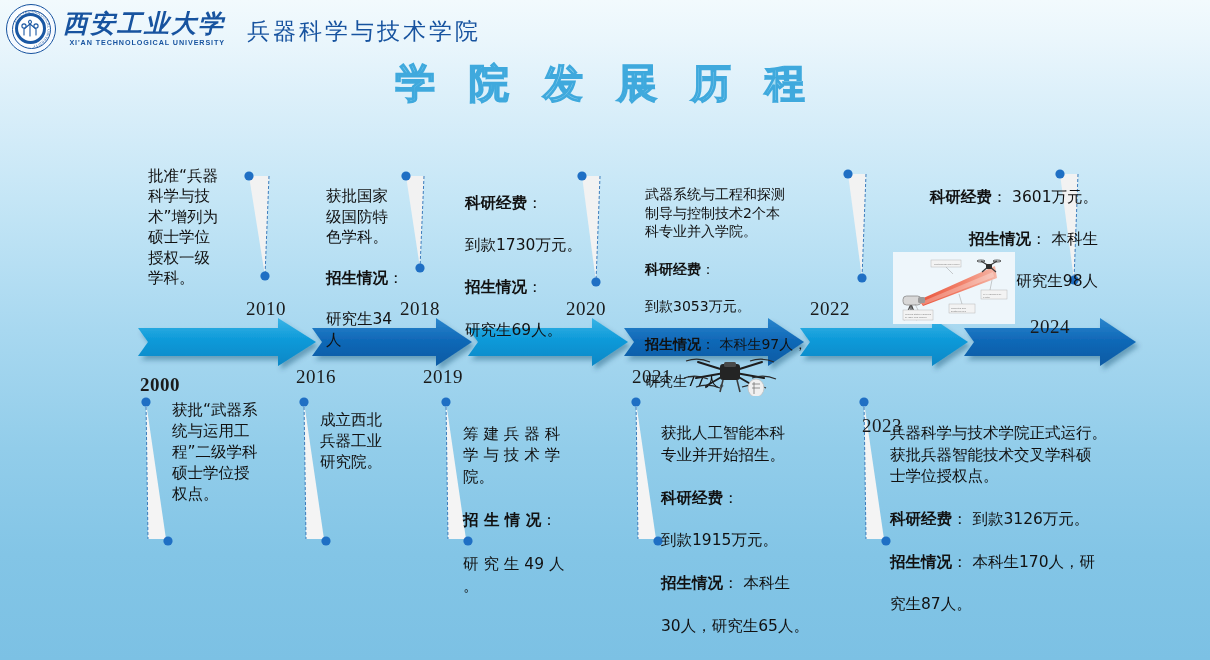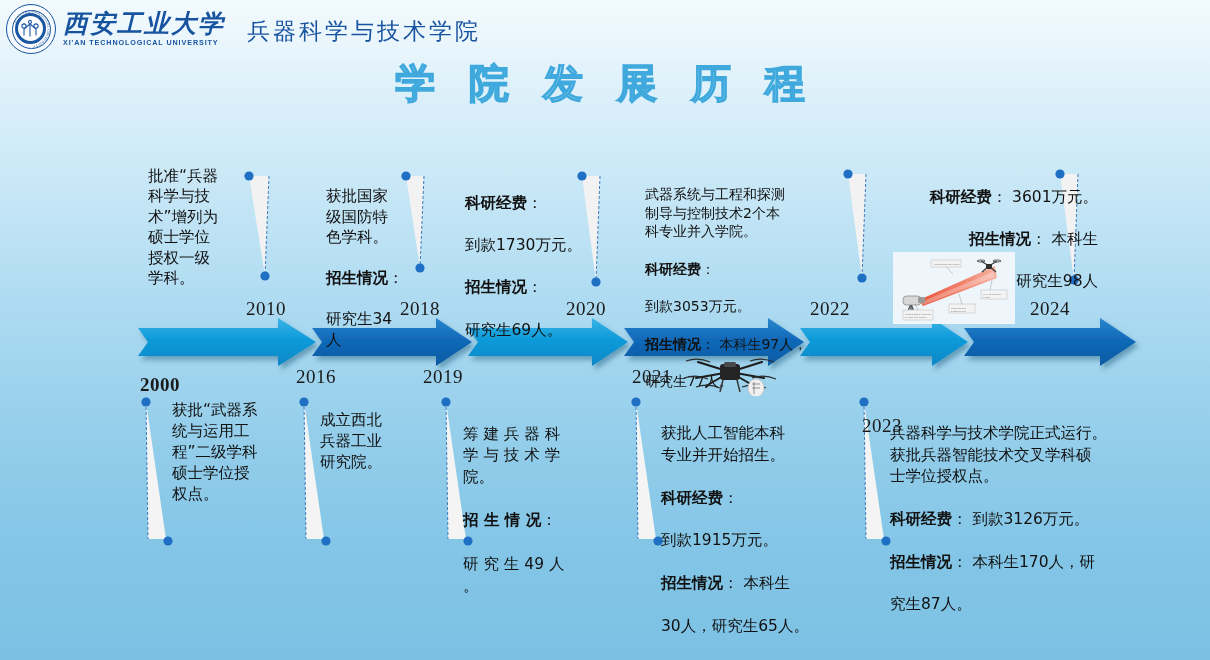--- a/index.html
+++ b/index.html
@@ -69,20 +69,21 @@
     fill: #17539f;
     font-family: "Liberation Sans", sans-serif;
     letter-spacing: 0.25px;
   }
   #uni-name-block {
     margin-left: 7px;
     display: flex;
     flex-direction: column;
     justify-content: center;
     flex: none;
+    align-items: flex-end;
   }
   #uni-cn {
     font-family: "Liberation Serif", "DejaVu Serif", serif;
     font-size: 25px;
     font-weight: bold;
     font-style: italic;
     color: #17539f;
     line-height: 1.04;
     letter-spacing: 2px;
     white-space: nowrap;
@@ -391,21 +392,21 @@
       <line x1="6" y1="6" x2="8" y2="143" stroke="#2a6fb5" stroke-width="0.9" stroke-dasharray="3,2"></line>
       <circle cx="6" cy="6" r="4.6" fill="#1f6fc4"></circle>
       <circle cx="28" cy="145" r="4.6" fill="#1f6fc4"></circle>
     </svg>
   </div>
 
   <div class="year" style="left:246px; top:298px;">2010</div>
   <div class="year" style="left:400px; top:298px;">2018</div>
   <div class="year" style="left:566px; top:298px;">2020</div>
   <div class="year" style="left:810px; top:298px;">2022</div>
-  <div class="year" style="left:1030px; top:298px;">2024</div>
+  <div class="year" style="left:1030px; top:316px;">2024</div>
 
   <div class="year" style="left:140px; top:374px;font-weight:bold;">2000</div>
   <div class="year" style="left:296px; top:366px;">2016</div>
   <div class="year" style="left:423px; top:366px;">2019</div>
   <div class="year" style="left:632px; top:366px;">2021</div>
   <div class="year" style="left:862px; top:387px;margin-top:28px;">2023</div>
 
   <div class="tbox" style="left:148px; top:166px; width:106px; font-size:15.5px; line-height:1.32;">批准“兵器
 科学与技
 术”增列为

